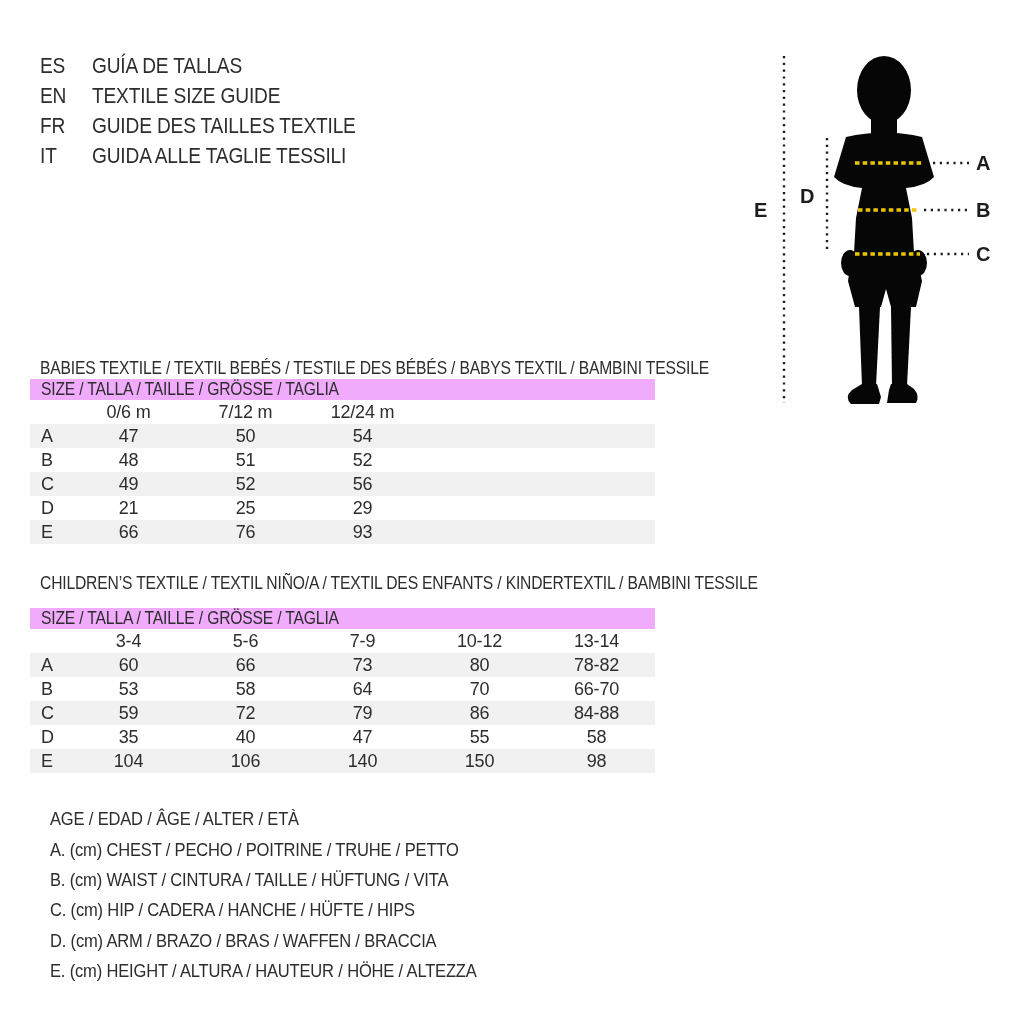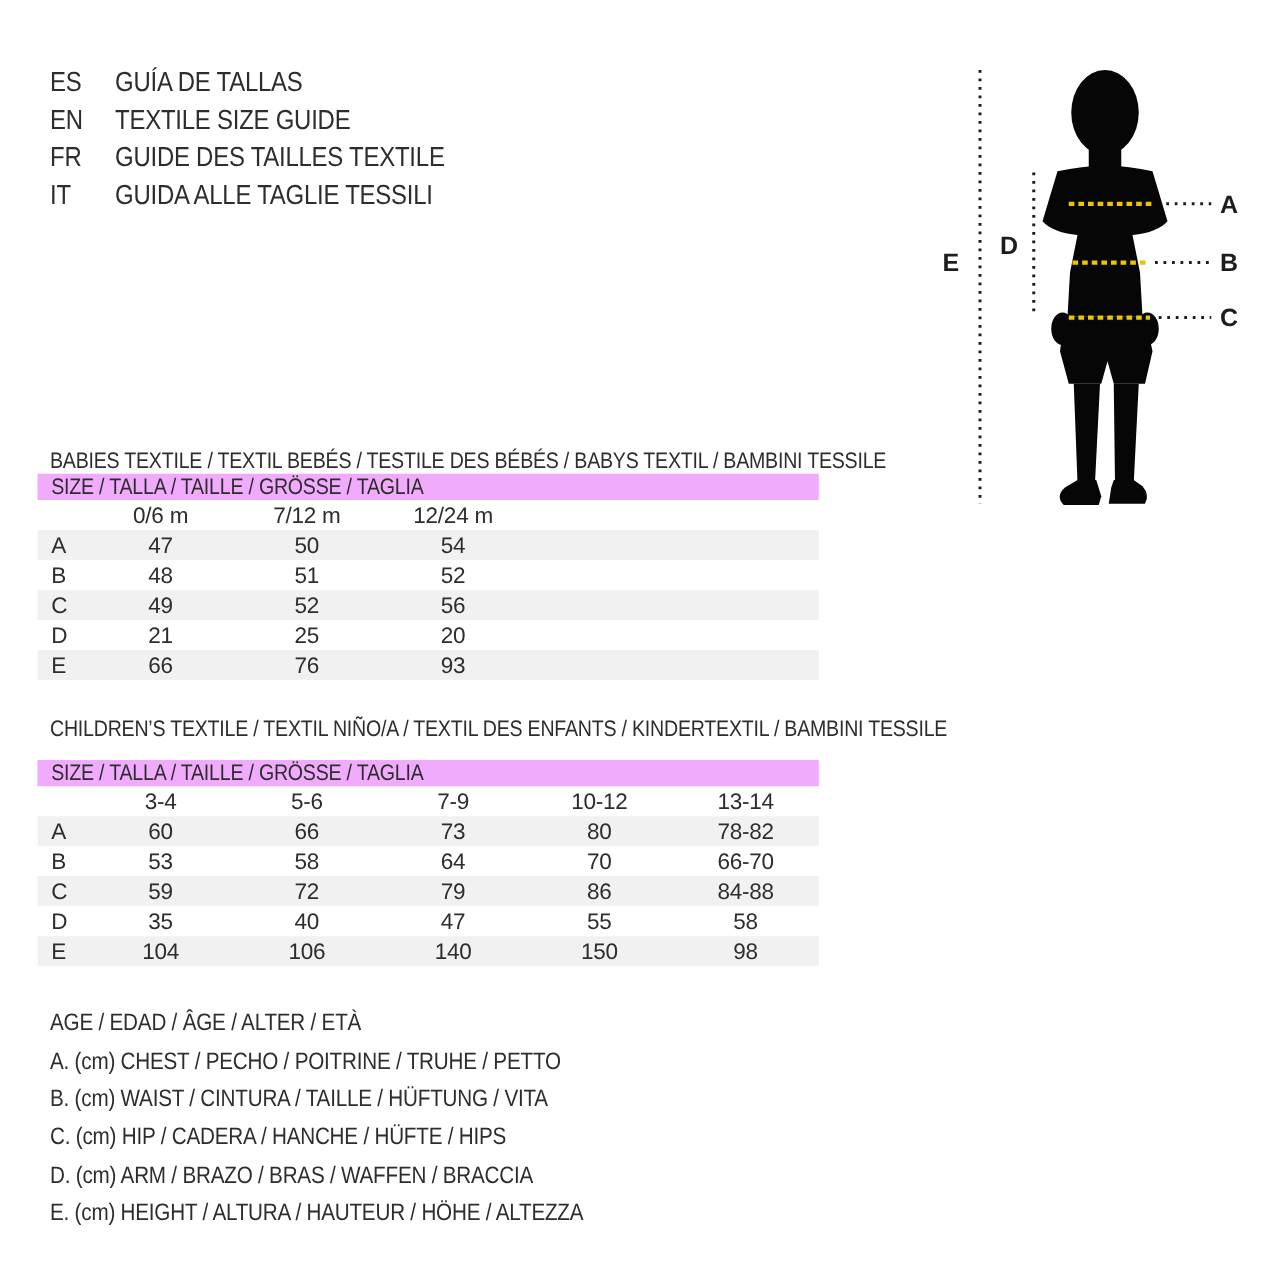--- a/index.html
+++ b/index.html
@@ -31,21 +31,21 @@
     height:21px; background:#f0abfc;
     display:flex; align-items:center;
     padding-left:11px; box-sizing:border-box;
   }
   .tbl-row { display:flex; height:24px; align-items:center; }
   .tbl-row.stripe { background:#f1f1f1; }
   .cell-label { width:40px; flex:0 0 40px; padding-left:11px; box-sizing:border-box; }
   .cell { width:117px; flex:0 0 117px; text-align:center; }
 
   
-  .legend { position:absolute; left:40px; top:804px; font-size:19px; }
+  .legend { position:absolute; left:50px; top:804px; font-size:19px; }
   .legend-line { height:30.4px; display:flex; align-items:center; }
 
   
   .figure { position:absolute; left:745px; top:40px; width:285px; height:375px; }
   .sil { fill:#060606; }
   .dotline { stroke:#1d1d1d; stroke-width:2.4; stroke-dasharray:2.2 4.6; fill:none; }
   .ydash { stroke:#ecc500; stroke-width:3.4; stroke-dasharray:4.5 3.2; fill:none; }
   .fig-label { font-family:"Liberation Sans", sans-serif; font-size:20px; font-weight:bold; fill:#1d1d1d; }
 </style>
 </head>
@@ -135,21 +135,21 @@
     <div class="tbl-row stripe">
       <span class="cell-label">C</span>
       <span class="cell">49</span>
       <span class="cell">52</span>
       <span class="cell">56</span>
     </div>
     <div class="tbl-row">
       <span class="cell-label">D</span>
       <span class="cell">21</span>
       <span class="cell">25</span>
-      <span class="cell">20</span>
+      <span class="cell">29</span>
     </div>
     <div class="tbl-row stripe">
       <span class="cell-label">E</span>
       <span class="cell">66</span>
       <span class="cell">76</span>
       <span class="cell">93</span>
     </div>
   </div>
 
   <div class="sec-title" style="top:573px;">

